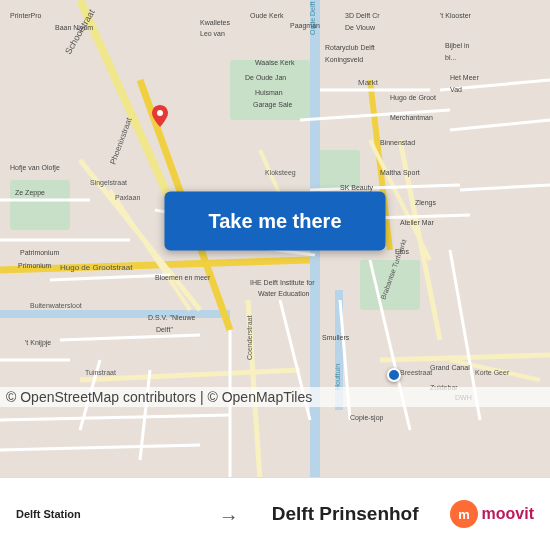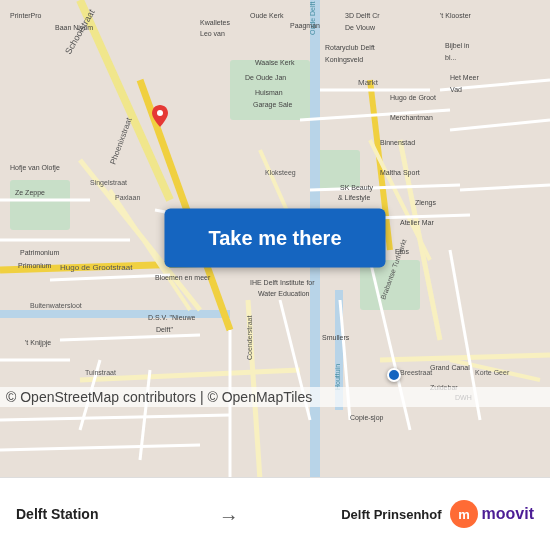--- a/index.html
+++ b/index.html
@@ -38,21 +38,20 @@
       color: white;
       border: none;
       border-radius: 6px;
       padding: 18px 44px;
       font-size: 20px;
       font-weight: bold;
       cursor: pointer;
       white-space: nowrap;
       z-index: 10;
       box-shadow: 0 2px 8px rgba(0,0,0,0.3);
-      margin-top: 17px;
     }
 
     
     #attribution {
       position: absolute;
       bottom: 73px;
       left: 0;
       width: 100%;
       background: rgba(255,255,255,0.7);
       font-size: 14px;
@@ -69,57 +68,57 @@
       width: 550px;
       height: 73px;
       background: white;
       display: flex;
       align-items: center;
       padding: 0 16px;
       border-top: 1px solid #ddd;
     }
 
     #route-from {
-      font-size: 14px;
+      font-size: 11px;
       font-weight: 600;
       color: #222;
       flex: 1;
       text-align: left;
     }
 
     #route-arrow {
       font-size: 20px;
       color: #555;
       margin: 0 10px;
     }
 
     #route-to {
-      font-size: 13px;
+      font-size: 19px;
       font-weight: 600;
       color: #222;
       flex: 1;
-      text-align: right;
+      text-align: center;
     }
 
     #moovit-logo {
       display: flex;
       align-items: center;
       gap: 4px;
       margin-left: 8px;
     }
 
     #moovit-icon {
       width: 28px;
       height: 28px;
     }
 
     #moovit-text {
       font-size: 16px;
       font-weight: bold;
-      color: #4c1d95;
+      color: #be185d;
     }
 
     
     .pin-red {
       position: absolute;
       width: 16px;
       height: 22px;
       z-index: 8;
     }
 

